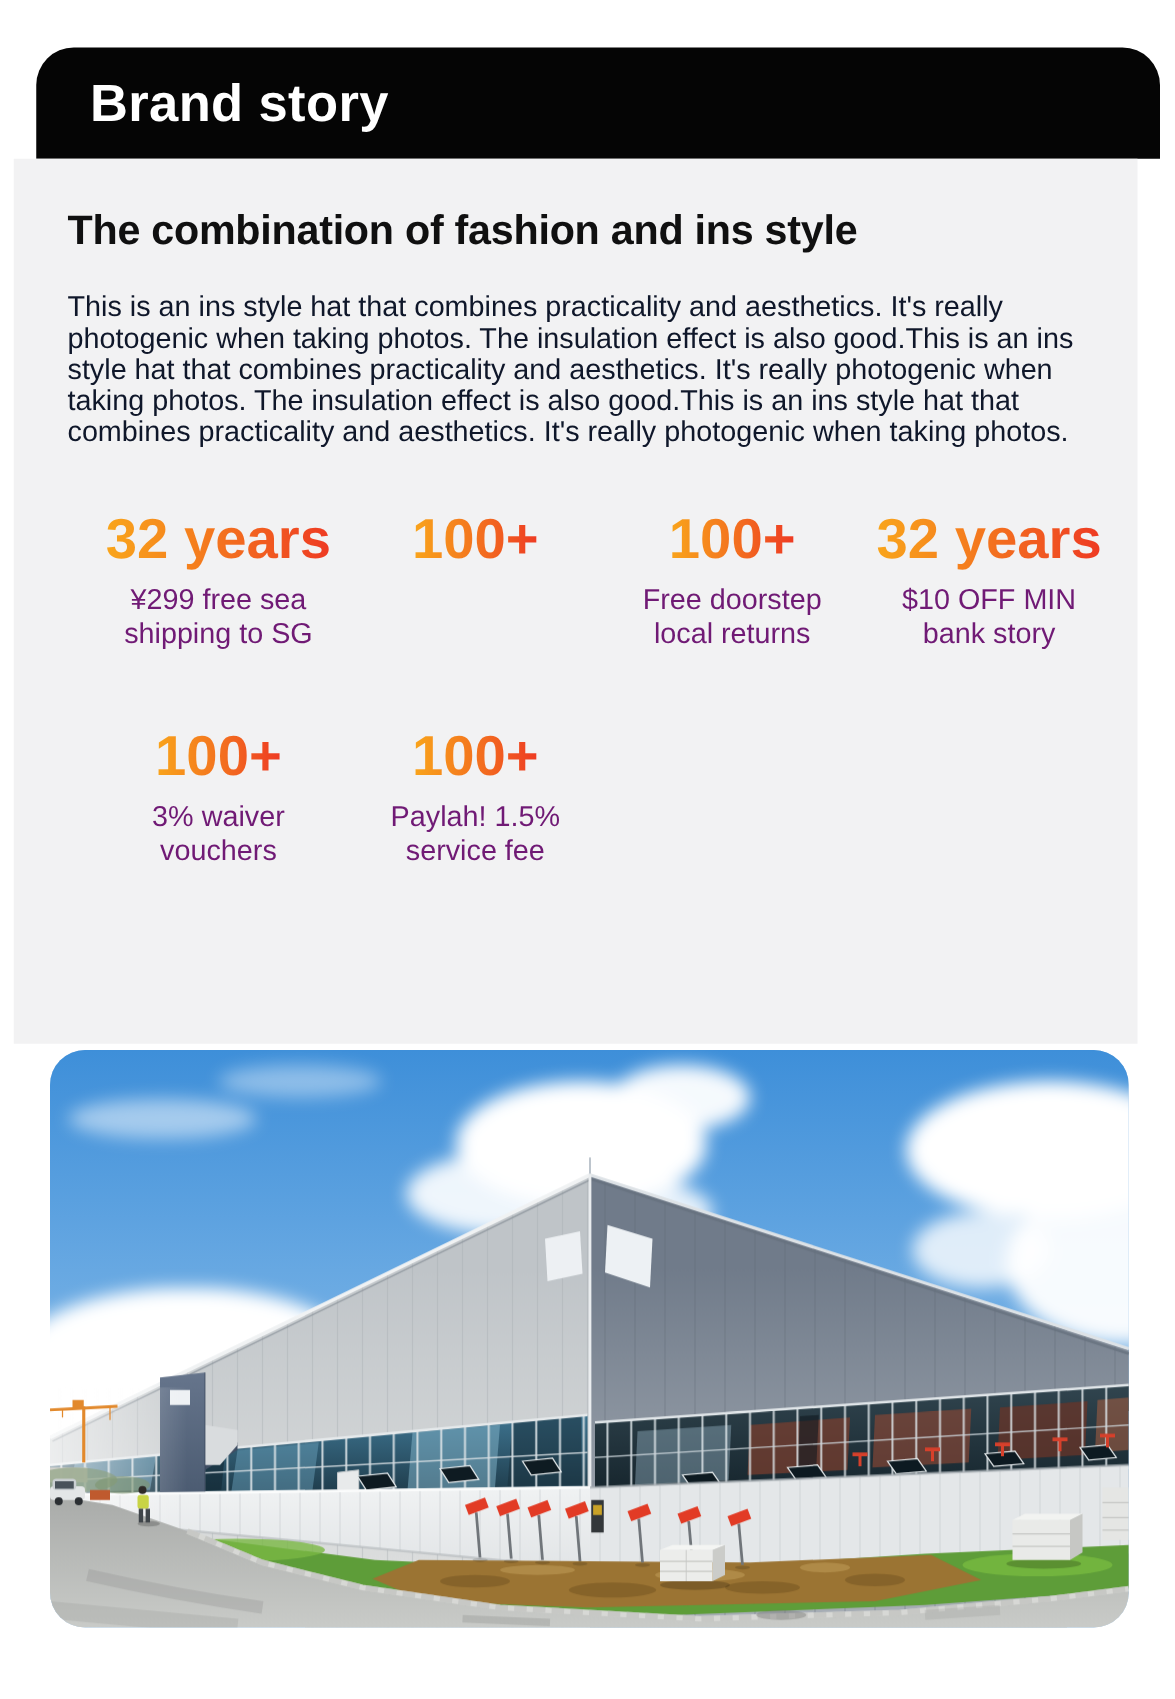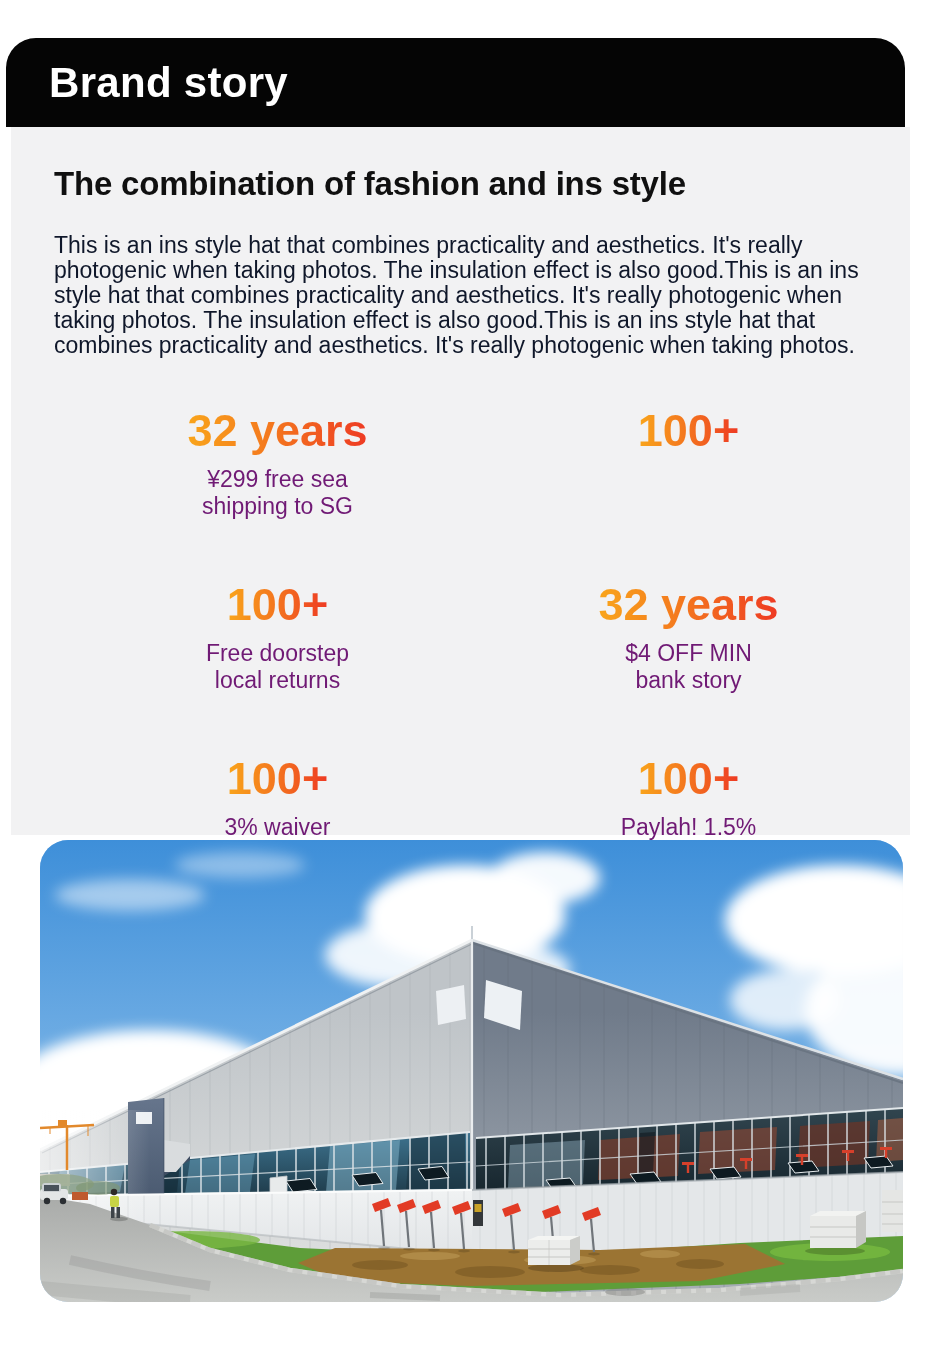--- a/index.html
+++ b/index.html
@@ -1,35 +1,35 @@
 <!DOCTYPE html>
 <html><head>
 <meta charset="utf-8">
 <style>
   * { margin:0; padding:0; box-sizing:border-box; }
   body { background:#ffffff; font-family:"Liberation Sans", sans-serif; }
   .page { position:relative; width:940px; height:1359px; background:#ffffff; overflow:hidden; }
 
   .header-bar {
-    position:absolute; left:6px; top:38px; width:899px; height:89px;
+    position:absolute; left:29px; top:38px; width:899px; height:89px;
     background:#050505; border-radius:30px 30px 0 0;
     display:flex; align-items:center; padding-left:43px;
   }
   .header-title { color:#ffffff; font-size:42px; font-weight:700; letter-spacing:.3px; }
 
   .gray-section {
     position:absolute; left:11px; top:127px; width:899px; height:708px;
     background:#F2F2F3; padding:0 40px 0 43px;
   }
   .section-heading { margin-top:38px; font-size:33px; font-weight:700; color:#101010; letter-spacing:-.2px; }
   .section-body { margin-top:30px; width:805px; font-size:23px; line-height:25px; color:#0f172a; }
 
   .stats-grid {
     margin-top:46px; margin-left:18px; width:822px;
-    display:grid; grid-template-columns:repeat(2,1fr); row-gap:58px;
+    display:grid; grid-template-columns:repeat(4,1fr); row-gap:58px;
   }
   .stat-cell { text-align:center; }
   .stat-value {
     display:inline-block; font-size:45px; font-weight:700; line-height:54px;
     background:linear-gradient(90deg,#F9A51B 0%,#F4791E 45%,#EE3A23 100%);
     -webkit-background-clip:text; background-clip:text; color:transparent;
   }
   .stat-caption { margin-top:8px; font-size:23px; line-height:27px; color:#701a75; }
   .stat-caption span { display:block; }
 
@@ -66,21 +66,21 @@
       <div class="stat-cell">
         <div class="stat-value">100+</div>
         <div class="stat-caption">
           <span>Free doorstep</span>
           <span>local returns</span>
         </div>
       </div>
       <div class="stat-cell">
         <div class="stat-value">32 years</div>
         <div class="stat-caption">
-          <span>$4 OFF MIN</span>
+          <span>$10 OFF MIN</span>
           <span>bank story</span>
         </div>
       </div>
       <div class="stat-cell">
         <div class="stat-value">100+</div>
         <div class="stat-caption">
           <span>3% waiver</span>
           <span>vouchers</span>
         </div>
       </div>

